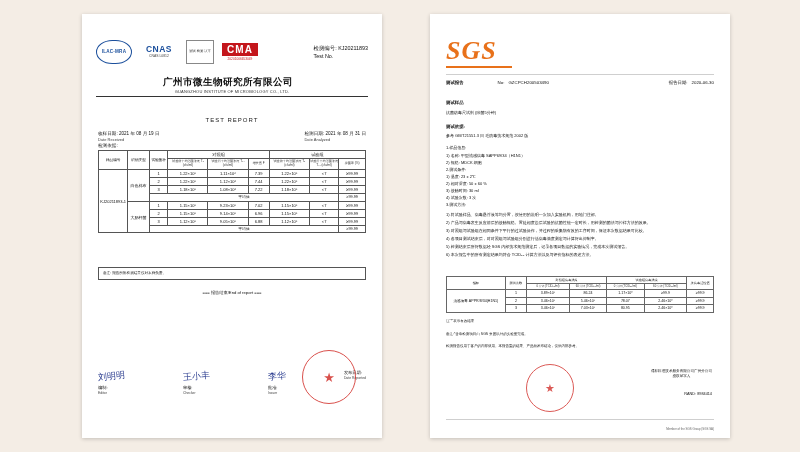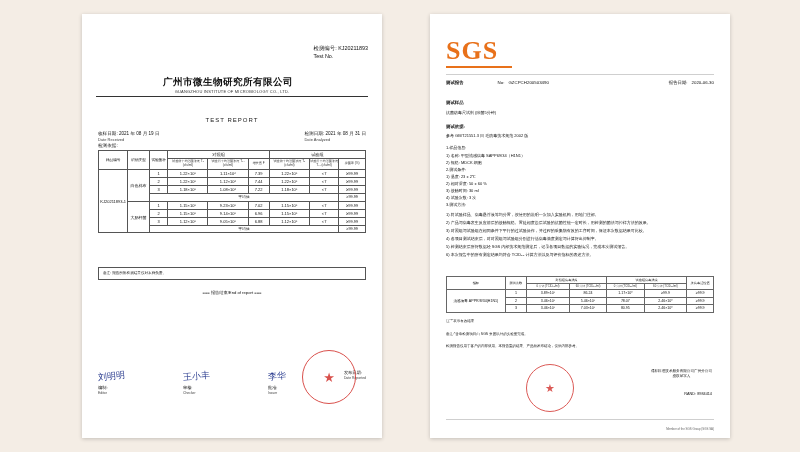--- a/index.html
+++ b/index.html
@@ -142,21 +142,21 @@
     width: 52px; height: 52px; border: 1.6px solid #d2322d; border-radius: 50%;
     color: #d2322d; display: flex; align-items: center; justify-content: center;
     font-size: 3.4px; text-align: center; opacity: .85;
   }
   .l-stamp .star { font-size: 13px; line-height: 1; }
 
   
   .r-sgs {
     position: absolute; left: 16px; top: 22px;
     font-family: "Liberation Serif", serif; font-weight: bold;
-    font-size: 26px; color: #e8711a; letter-spacing: 1px;
+    font-size: 26px; color: #e8711a; letter-spacing: 1px; font-style: italic;
   }
   .r-sgs-line {
     position: absolute; left: 16px; top: 52px; width: 66px; height: 2px;
     background: #e8711a;
   }
   .r-hdr-rule {
     position: absolute; left: 16px; right: 16px; top: 60px;
     border-top: 1px solid #cfcfcf;
   }
   .r-row {
@@ -210,20 +210,36 @@
     font-size: 2.9px; color: #666; text-align: right;
   }
 </style>
 </head>
 <body>
 
 <div class="stage">
 
   <div class="paper" id="doc-left">
 
+    <div class="l-logos">
+      <div class="logo-ilac">
+        <span>ILAC-MRA</span>
+      </div>
+      <div class="logo-cnas">
+        <span class="big">CNAS</span>
+        <span class="sm">CNAS L0812</span>
+      </div>
+      <div class="logo-sq">
+        <span>测试 检测 认可</span>
+      </div>
+      <div class="logo-cma">
+        <span class="bar">CMA</span>
+        <span class="sub">20201006653049</span>
+      </div>
+    </div>
 
     <div class="l-reportno">
       <div>
         <span>检测编号:</span>
         <span>KJ20211893</span>
       </div>
       <div>
         <span>Test  No.</span>
       </div>
     </div>

